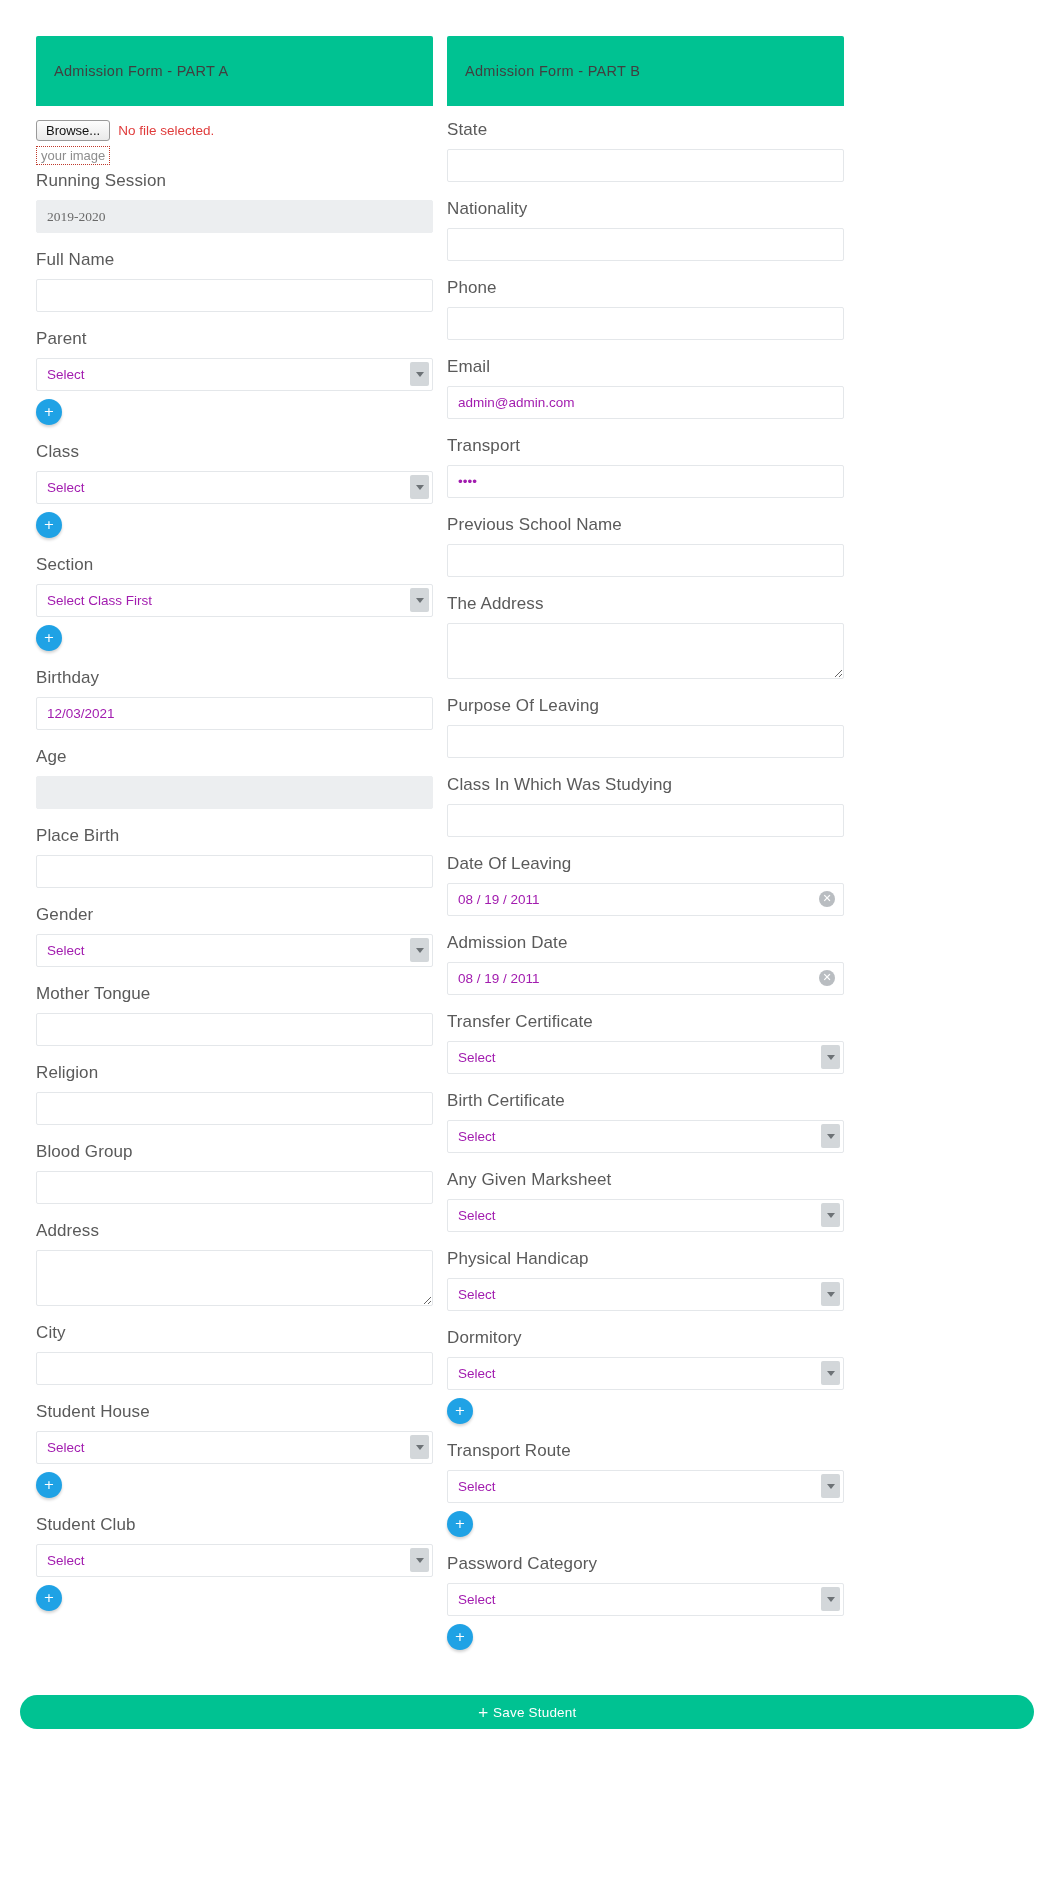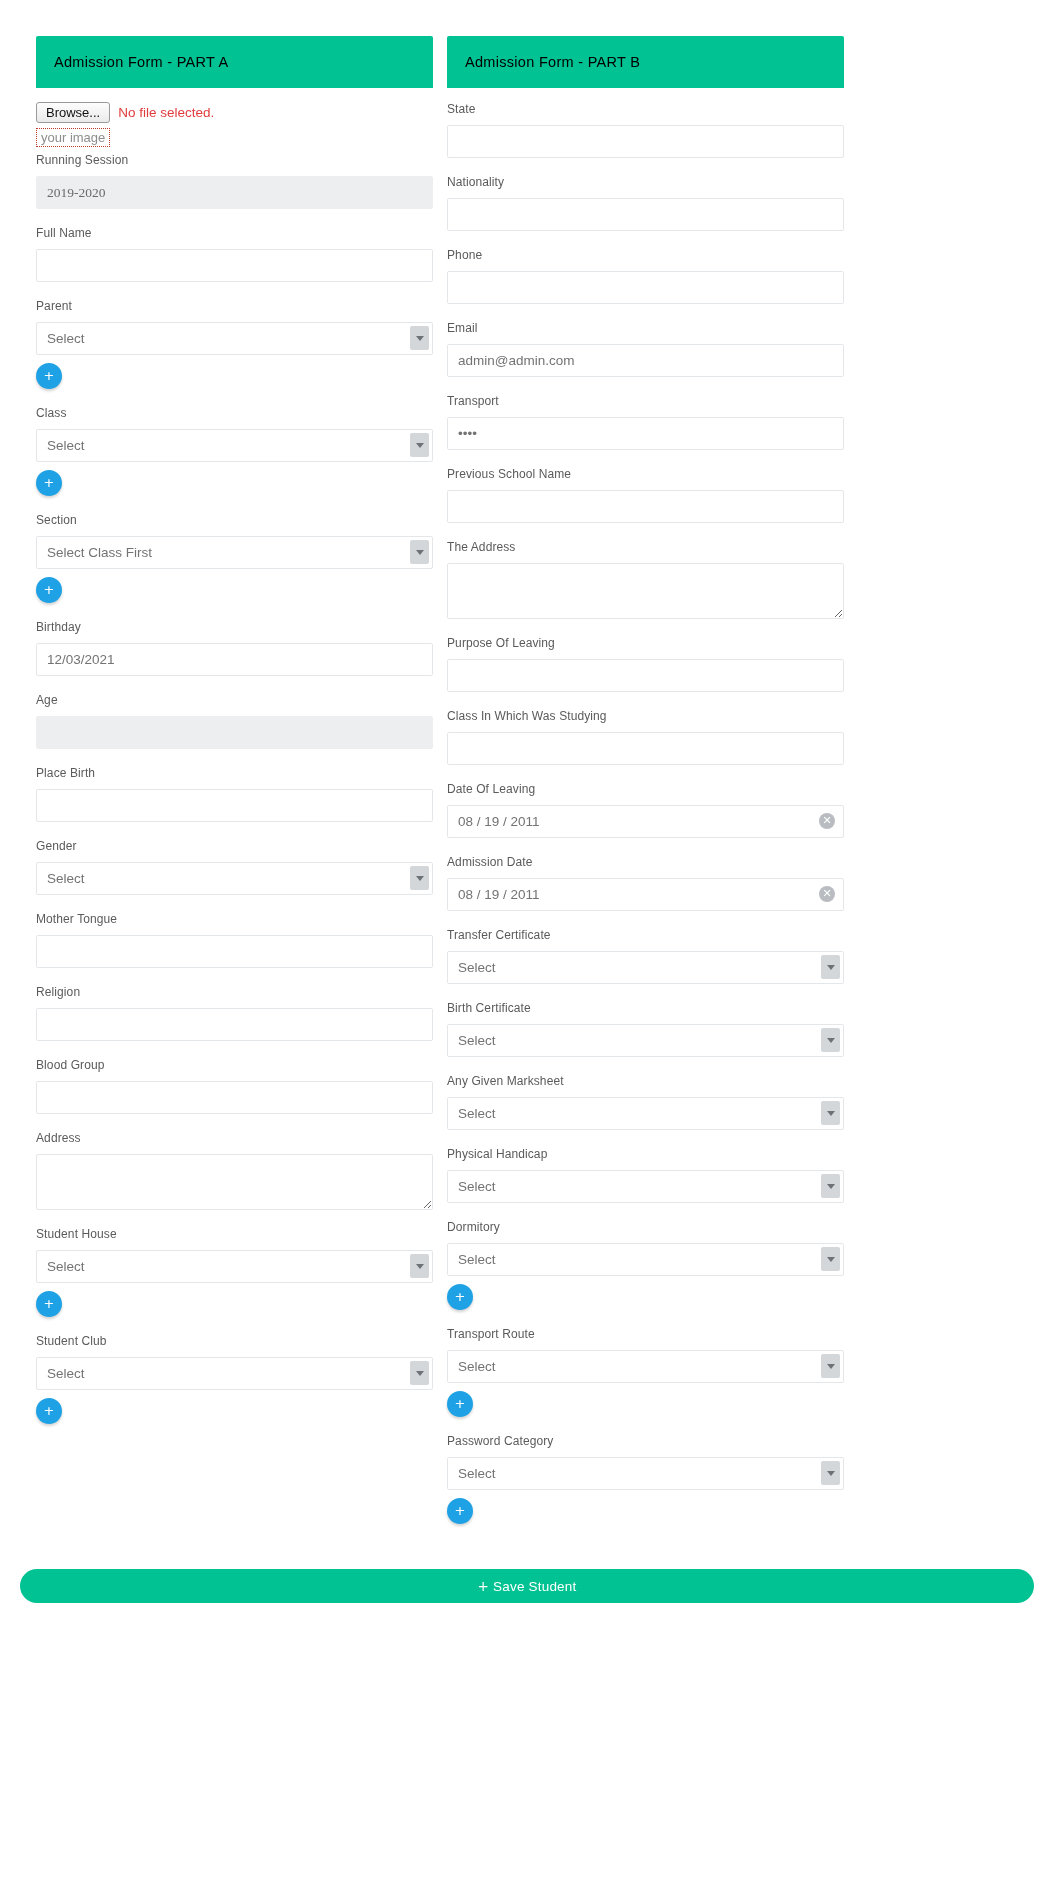--- a/index.html
+++ b/index.html
@@ -17,51 +17,51 @@
   }
   .columns {
     display: flex;
     gap: 14px;
     padding: 36px 36px 0 36px;
   }
   .col { width: 397px; flex: 0 0 397px; }
 
   .panel-header {
     background: #00c292;
-    color: #000000;
+    color: #404040;
     font-size: 14.5px;
     letter-spacing: .3px;
     padding: 16px 18px;
-    height: 52px;
+    height: 70px;
     display: flex;
     align-items: center;
     border-radius: 2px 2px 0 0;
   }
   .panel-body { padding: 14px 0 0 0; }
 
   .field { margin-bottom: 17px; }
   .field.tight { margin-bottom: 6px; }
 
   label.fld-label {
     display: block;
-    font-size: 12px;
+    font-size: 17px;
     color: #5a5a5a;
     margin-bottom: 9px;
     letter-spacing: .1px;
   }
 
   .inp {
     display: block;
     width: 100%;
     height: 33px;
     border: 1px solid #e4e7ea;
     background: #ffffff;
     border-radius: 2px;
     font-size: 13.5px;
-    color: #737373;
+    color: #a21caf;
     padding: 4px 10px;
     font-family: "Liberation Sans", sans-serif;
     outline: none;
   }
   .inp::placeholder { color: #9b9b9b; }
   .inp[readonly], .inp.disabled {
     background: #eceef0;
     border-color: #eceef0;
     color: #6a6a6a;
     font-family: Liberation Serif, serif;
@@ -252,20 +252,24 @@
               <input class="inp" type="text" style="">
             </div>
             <div class="field">
               <label class="fld-label">Blood Group</label>
               <input class="inp" type="text" style="">
             </div>
             <div class="field">
               <label class="fld-label">Address</label>
               <textarea class="inp" style=""></textarea>
             </div>
+            <div class="field">
+              <label class="fld-label">City</label>
+              <input class="inp" type="text" style="">
+            </div>
             <div class="field"><label class="fld-label">Student House</label><div class="sel-wrap">
                 <select class="inp"><option>Select</option></select>
                 <span class="sel-arrow">
                   <i></i>
                 </span>
               </div><button type="button" class="plus-btn">+</button></div>
             <div class="field"><label class="fld-label">Student Club</label><div class="sel-wrap">
                 <select class="inp"><option>Select</option></select>
                 <span class="sel-arrow">
                   <i></i>

